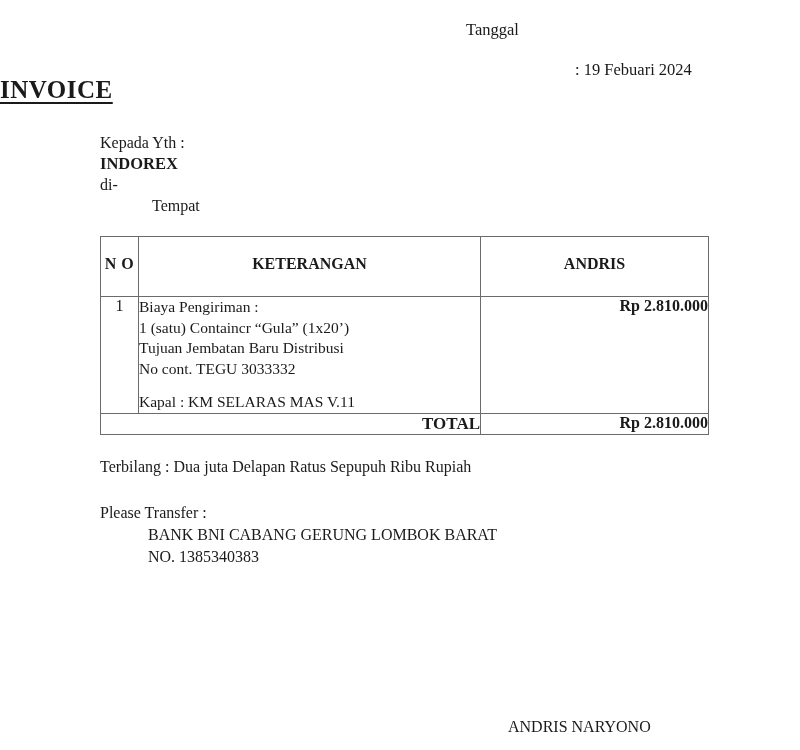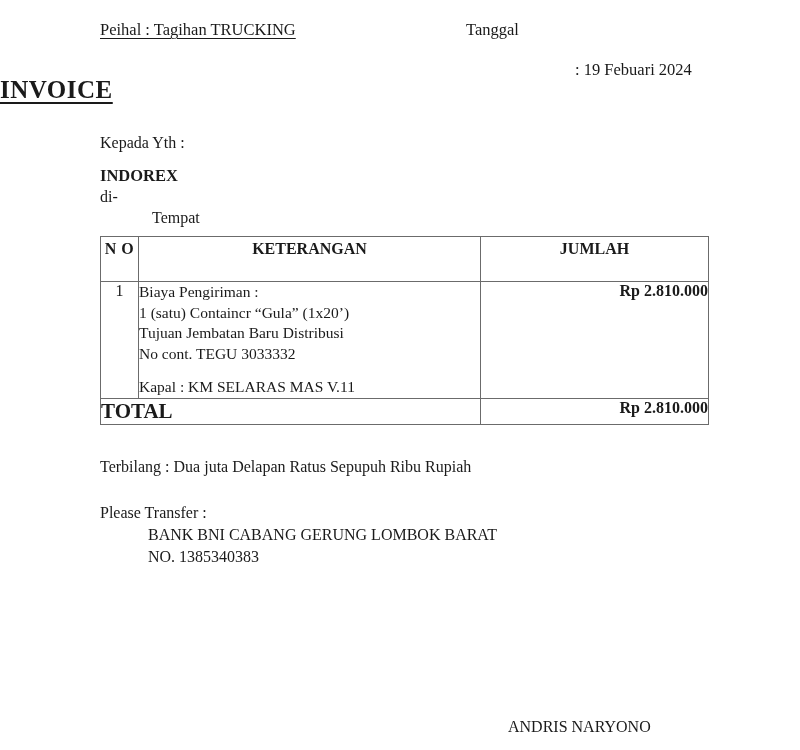--- a/index.html
+++ b/index.html
@@ -74,21 +74,20 @@
     position: absolute;
     left: 100px;
     top: 132px;
     font-size: 16px;
     line-height: 21px;
   }
   .recipient .line { white-space: nowrap; }
   .recipient .company {
     font-weight: bold;
     font-size: 16.5px;
-    margin-top: 12px;
   }
   .recipient .place {
     padding-left: 52px;
     white-space: nowrap;
   }
 
   
   .invoice-table {
     position: absolute;
     left: 100px;
@@ -105,21 +104,21 @@
   }
   .col-no    { width: 38px; }
   .col-desc  { width: 342px; }
   .col-amt   { width: 228px; }
 
   .invoice-table thead th {
     text-align: center;
     font-weight: bold;
     font-size: 16px;
     height: 41px;
-    padding-top: 3px;
+    padding-top: 18px;
     vertical-align: top;
   }
   .th-no {
     line-height: 17px;
     letter-spacing: 0.5px;
   }
 
   .cell-no {
     text-align: center;
     font-size: 16px;
@@ -133,23 +132,23 @@
   }
   .cell-desc .blank { height: 13px; }
   .cell-amt {
     text-align: right;
     font-size: 16px;
     font-weight: bold;
     padding: 7px 10px 0 0;
   }
 
   .total-label {
-    text-align: left;
-    font-weight: bold;
-    font-size: 21px;
+    text-align: right;
+    font-weight: bold;
+    font-size: 17px;
     padding: 7px 10px 18px 0;
   }
   .total-amt {
     text-align: right;
     font-weight: bold;
     font-size: 16px;
     padding: 7px 10px 18px 0;
   }
 
   
@@ -184,21 +183,20 @@
     font-size: 16px;
     white-space: nowrap;
   }
 </style>
 </head>
 <body>
 
 <div class="page">
 
   <div class="top-row">
-    <div class="subject">Peihal : Tagihan TRUCKING</div>
     <div class="date-label">Tanggal</div>
     <div class="date-value">: 19 Febuari 2024</div>
   </div>
 
   <div class="doc-title">INVOICE</div>
 
   <div class="recipient">
     <div class="line">Kepada Yth :</div>
     <div class="line company">INDOREX</div>
     <div class="line">di-</div>
@@ -208,21 +206,21 @@
   <table class="invoice-table">
     <colgroup>
       <col class="col-no">
       <col class="col-desc">
       <col class="col-amt">
     </colgroup>
     <thead>
       <tr>
         <th class="th-no">N O</th>
         <th>KETERANGAN</th>
-        <th>JUMLAH</th>
+        <th>ANDRIS</th>
       </tr>
     </thead>
     <tbody>
       <tr>
         <td class="cell-no">1</td>
         <td class="cell-desc">
           <div>Biaya Pengiriman :</div>
           <div>1 (satu) Containcr “Gula” (1x20’)</div>
           <div>Tujuan Jembatan Baru Distribusi</div>
           <div>No cont. TEGU 3033332</div>

